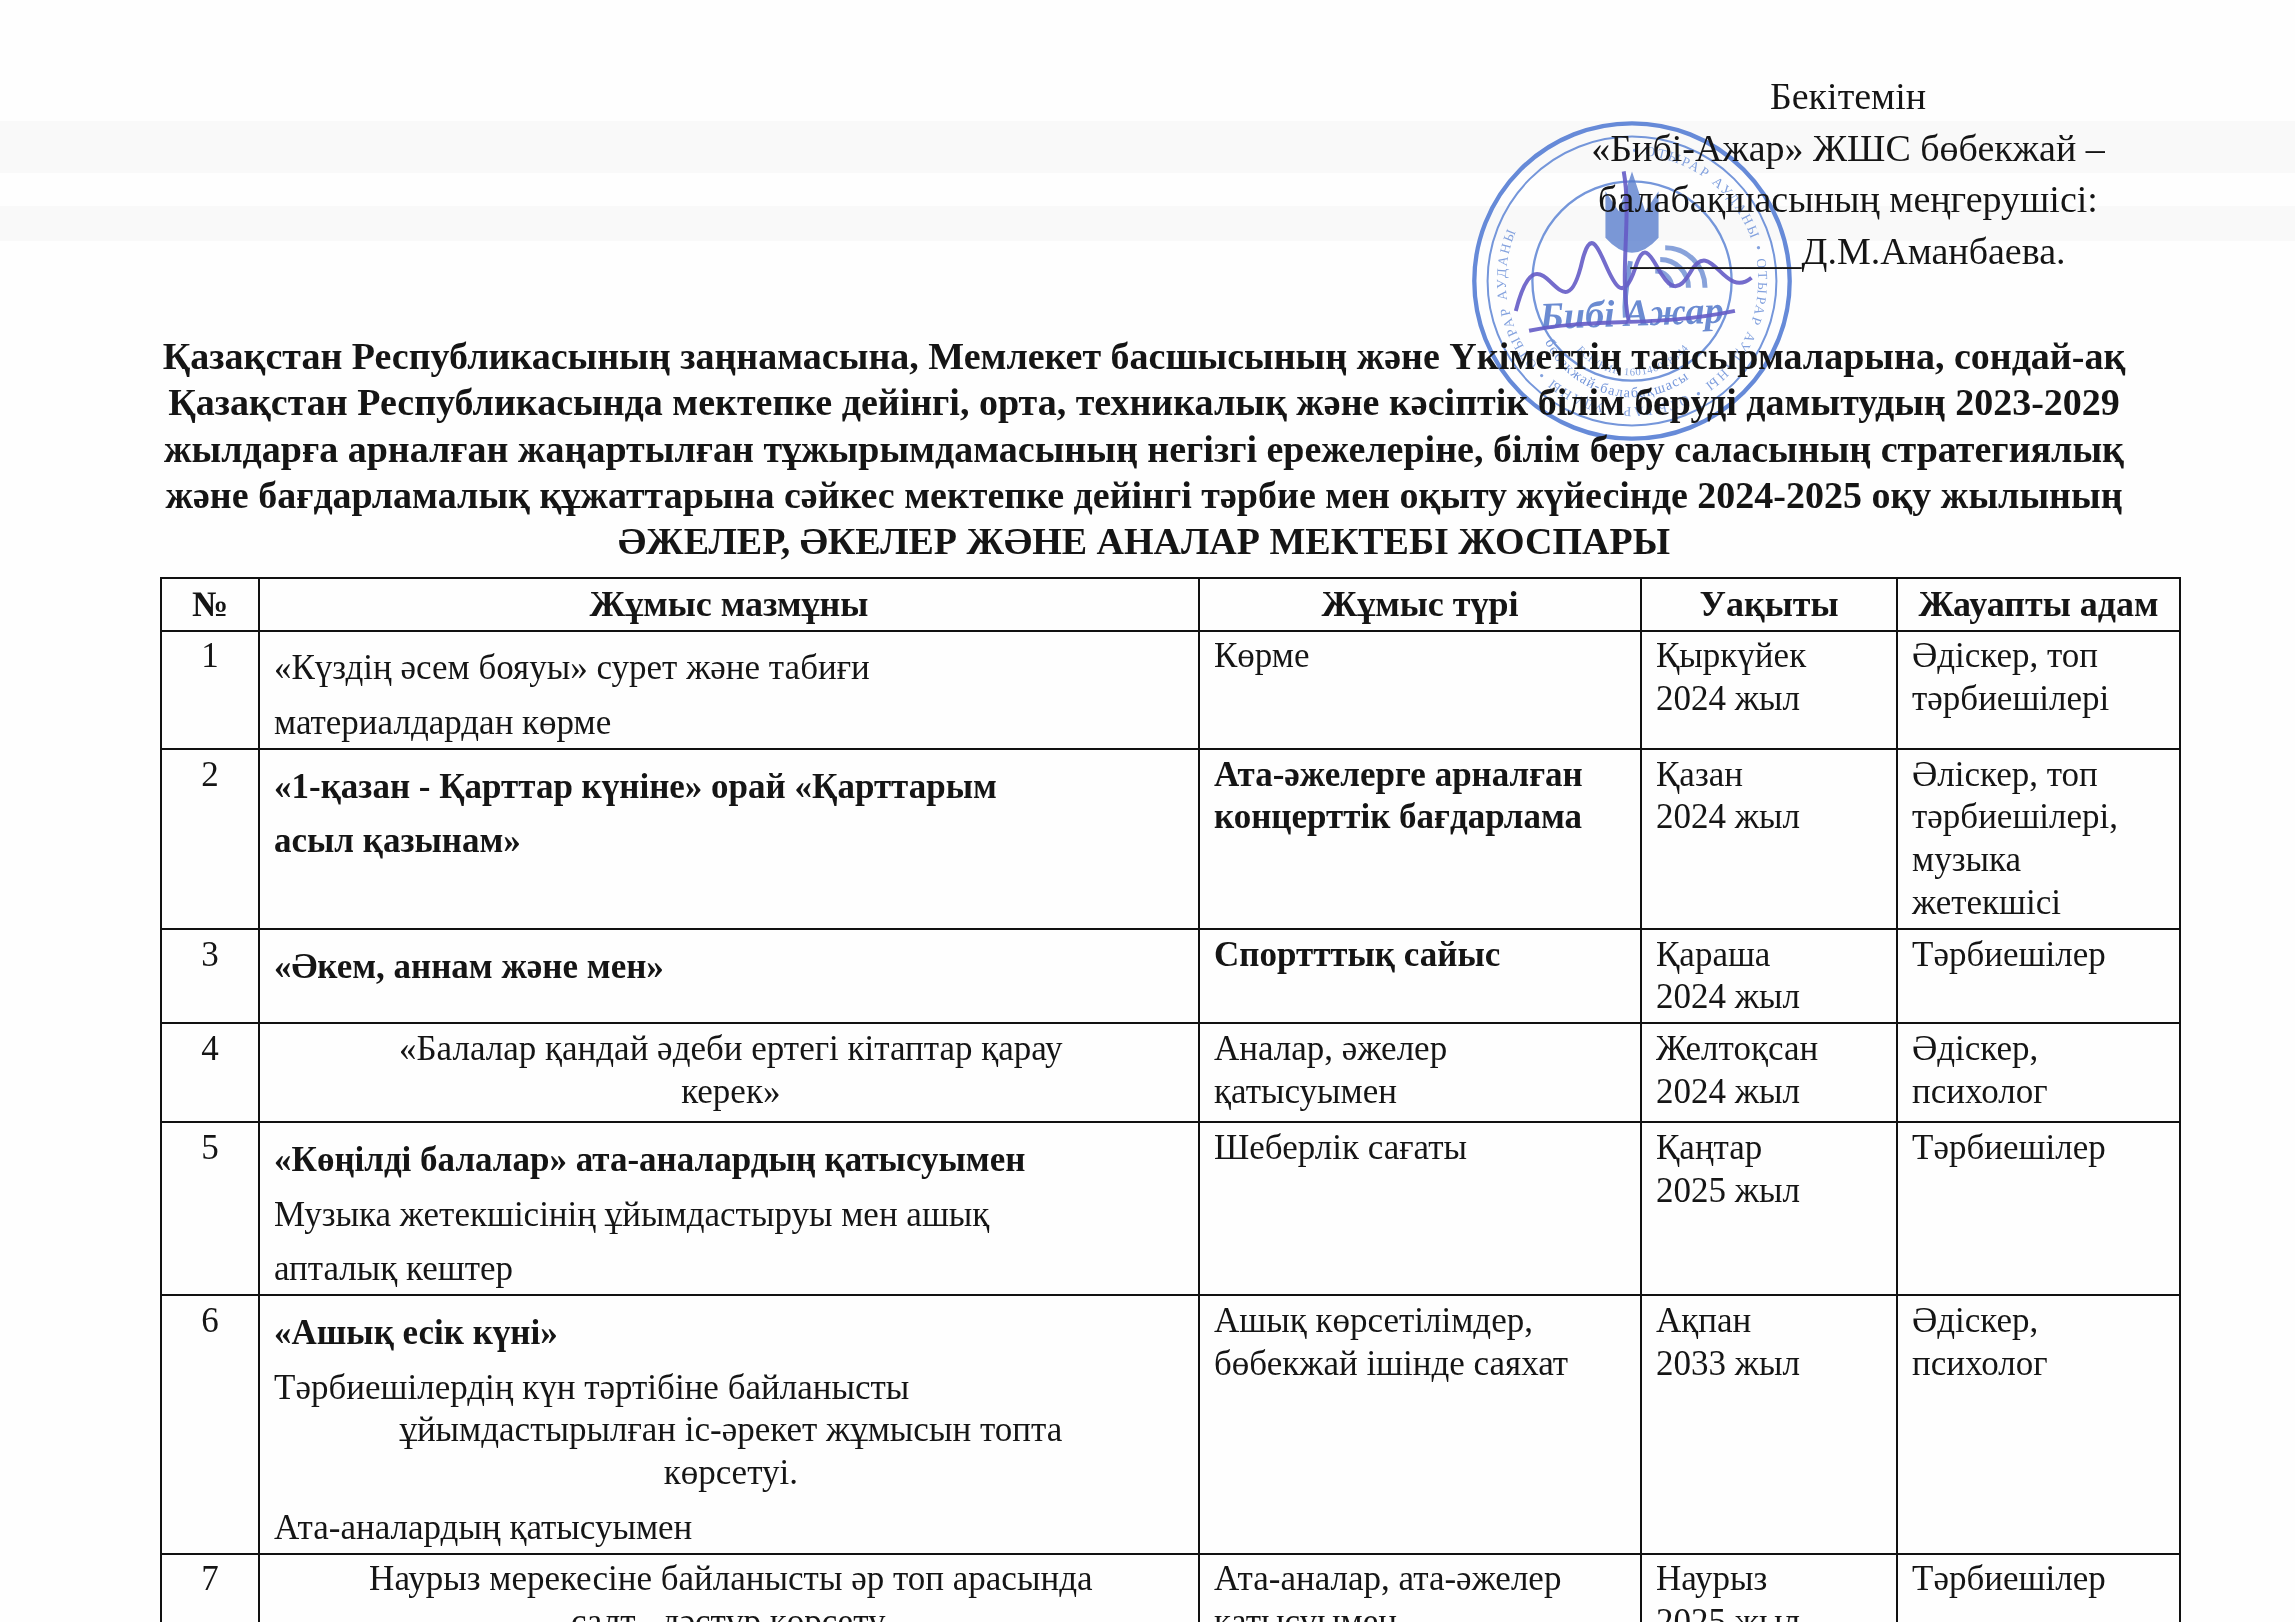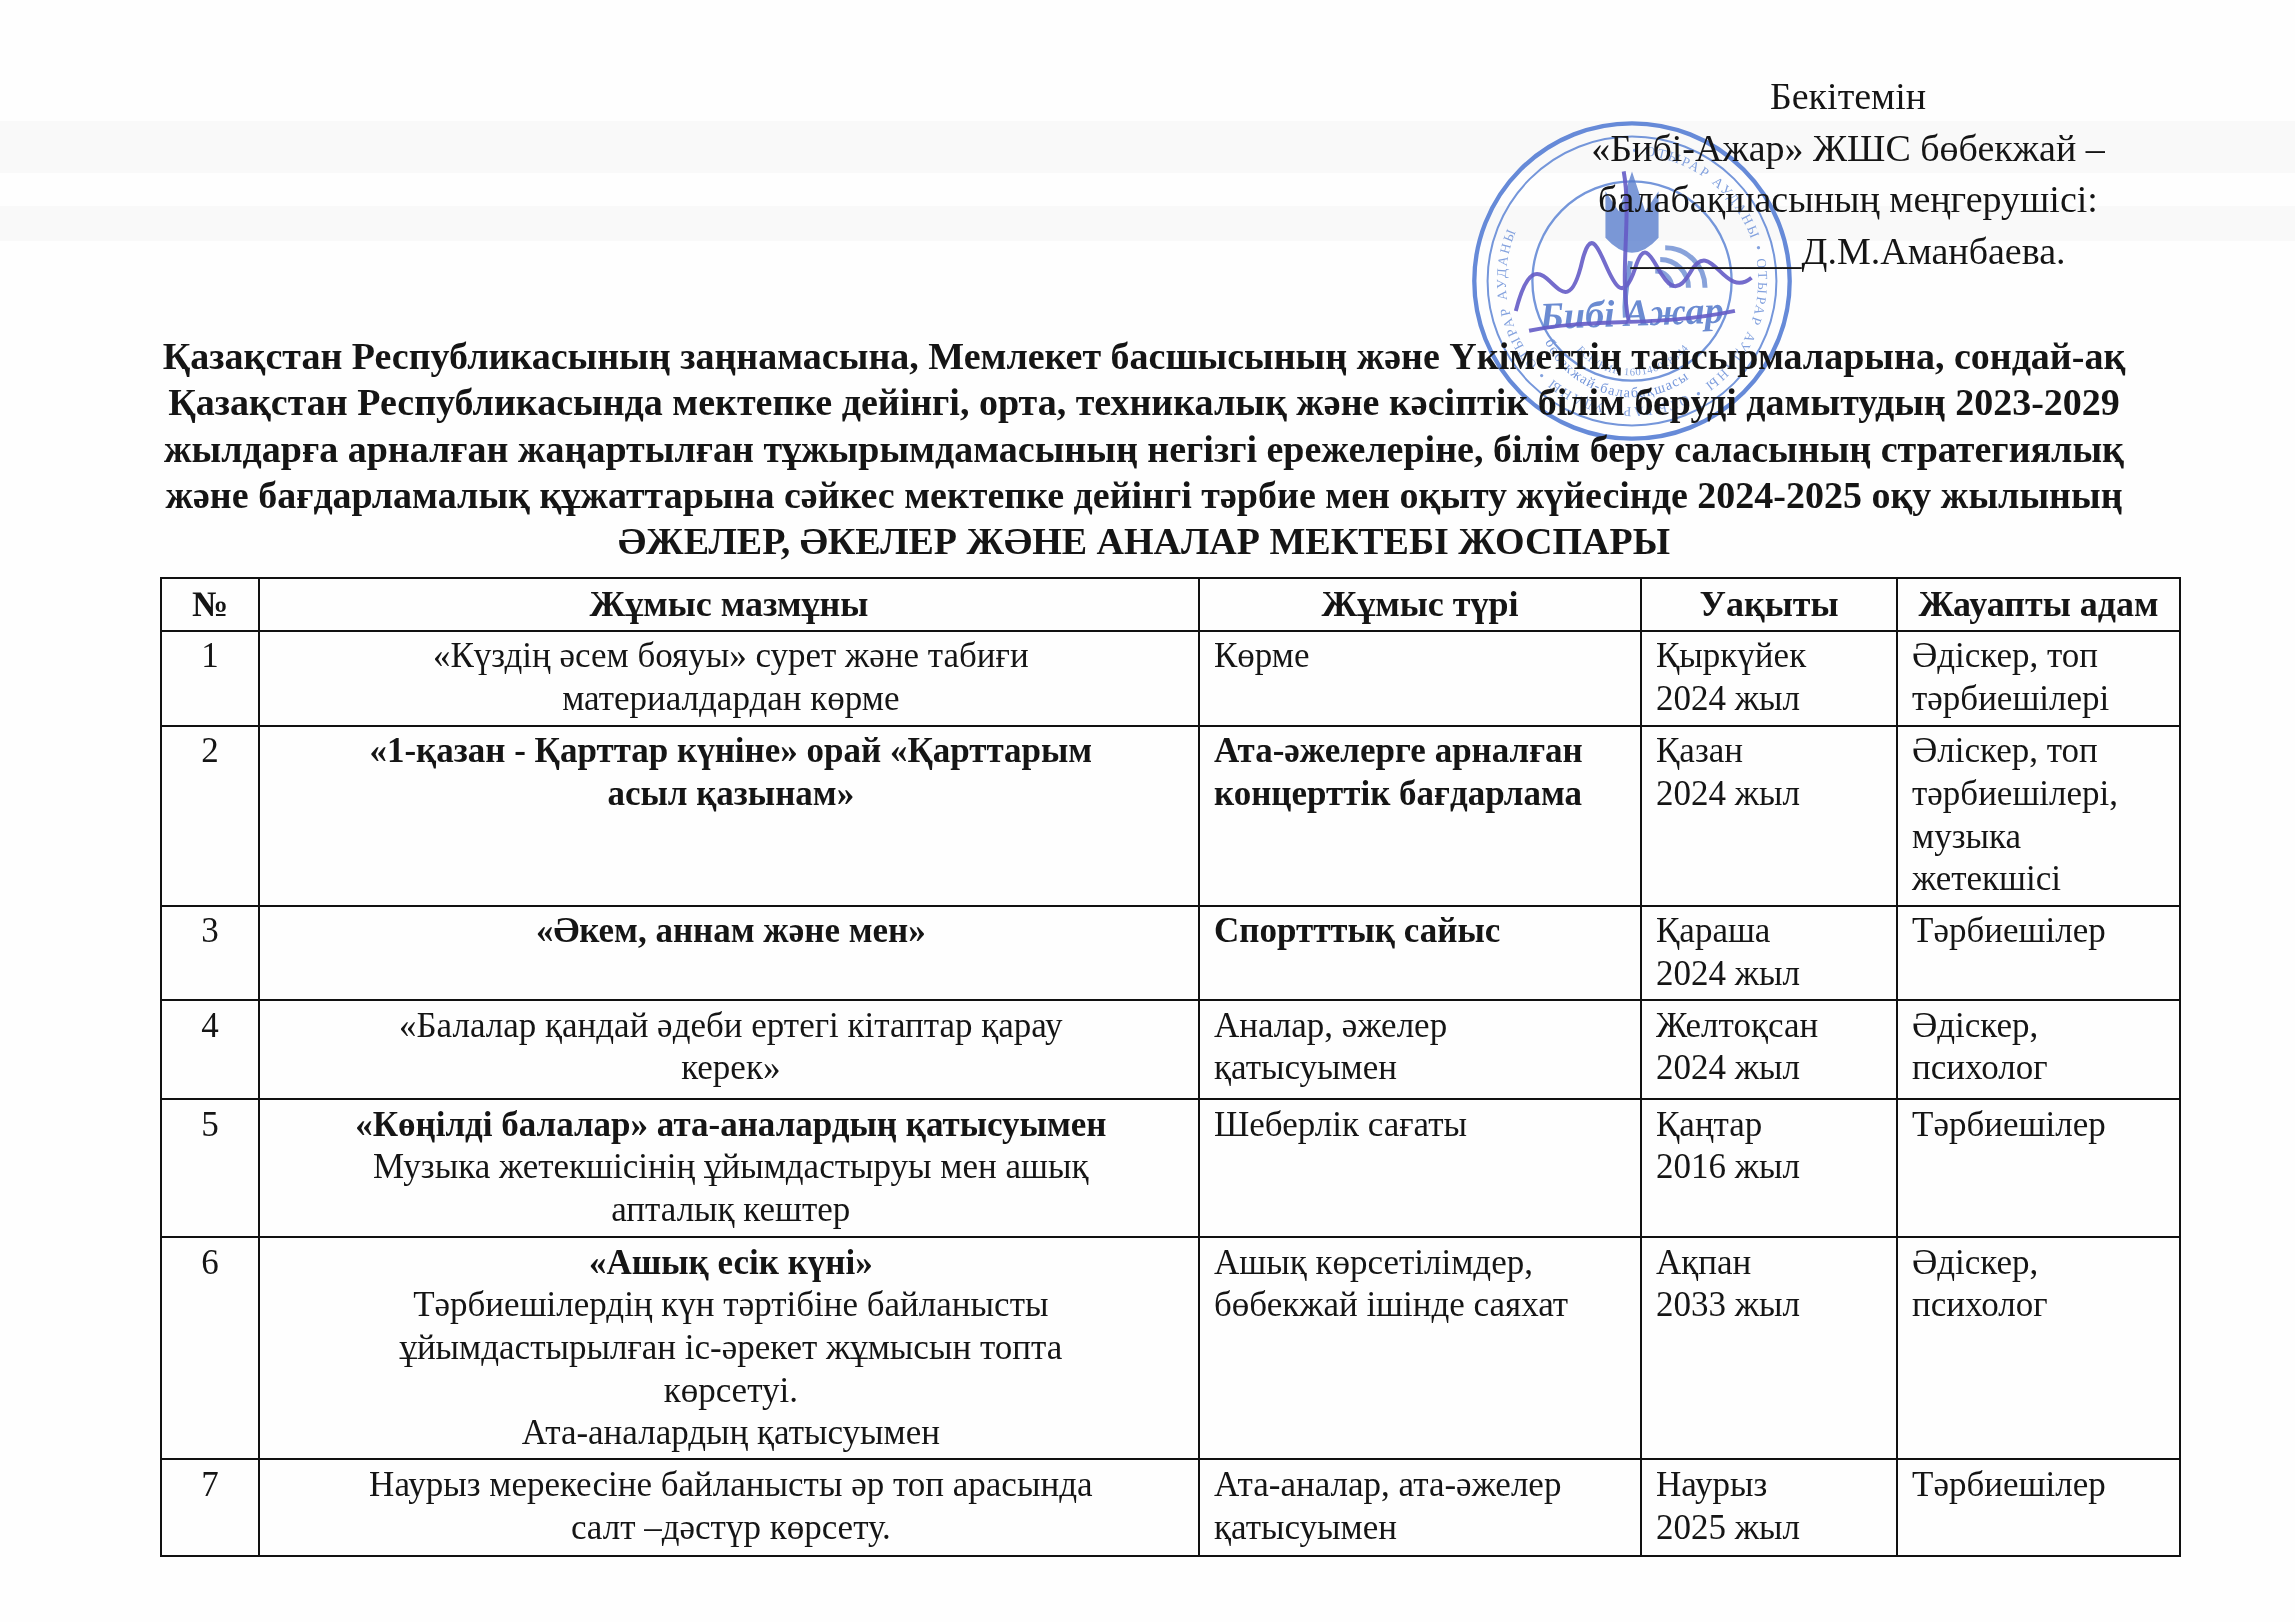--- a/index.html
+++ b/index.html
@@ -48,21 +48,21 @@
   col.c-num{width:98px;}
   col.c-content{width:940px;}
   col.c-type{width:442px;}
   col.c-time{width:256px;}
   col.c-resp{width:283px;}
   td.col-num{text-align:center;padding-left:3.5px;padding-right:3.5px;}
   td.pre{white-space:pre-line;}
   .bold{font-weight:bold;}
   .line{min-height:1.22em;}
   .align-center{text-align:center;}
-  .align-left{text-align:center;}
+  .align-left{text-align:left;margin-top:12px;}
   tbody tr:nth-child(1){height:95px;}
   tbody tr:nth-child(2){height:177px;}
   tbody tr:nth-child(3){height:78px;}
   tbody tr:nth-child(4){height:99px;}
   tbody tr:nth-child(5){height:138px;}
   tbody tr:nth-child(6){height:216px;}
   tbody tr:nth-child(7){height:97px;}
 </style>
 </head>
 <body>
@@ -187,21 +187,21 @@
         </tr>
         <tr>
           <td class="col-num">5</td>
           <td class="col-content">
             <div class="line bold align-left">«Көңілді балалар»  ата-аналардың қатысуымен</div>
             <div class="line align-left">Музыка жетекшісінің ұйымдастыруы мен ашық</div>
             <div class="line align-left">апталық кештер</div>
           </td>
           <td class="col-type pre">Шеберлік сағаты</td>
           <td class="col-time pre">Қаңтар
-2016 жыл</td>
+2025 жыл</td>
           <td class="col-resp pre">Тәрбиешілер</td>
         </tr>
         <tr>
           <td class="col-num">6</td>
           <td class="col-content">
             <div class="line bold align-left">«Ашық есік күні»</div>
             <div class="line align-left">Тәрбиешілердің күн тәртібіне байланысты</div>
             <div class="line align-center">ұйымдастырылған іс-әрекет жұмысын топта</div>
             <div class="line align-center">көрсетуі.</div>
             <div class="line align-left">Ата-аналардың қатысуымен</div>

